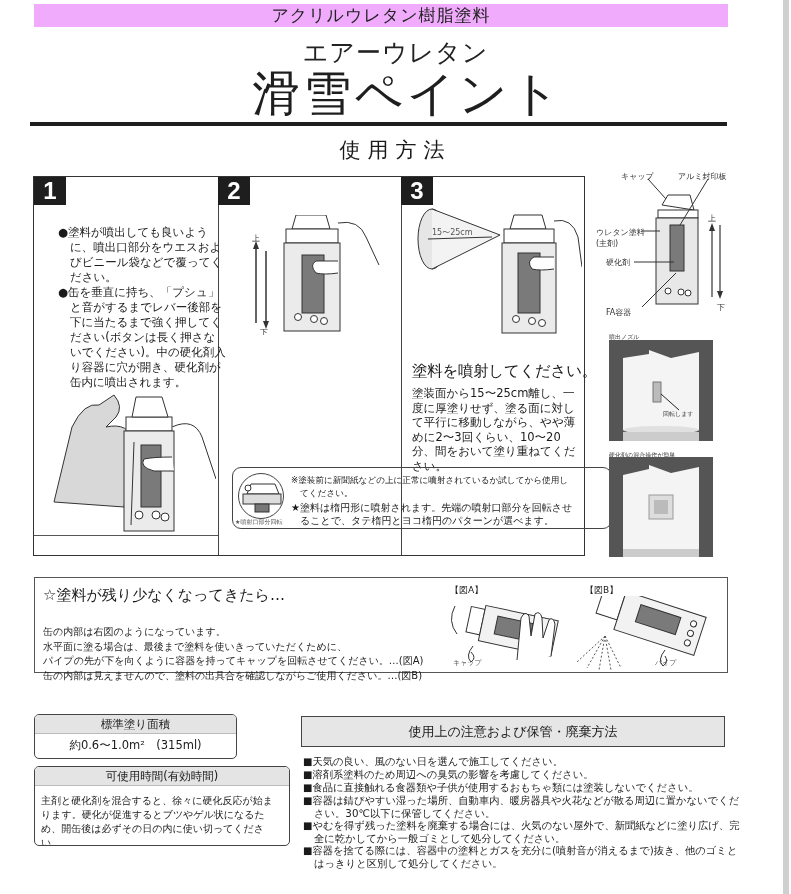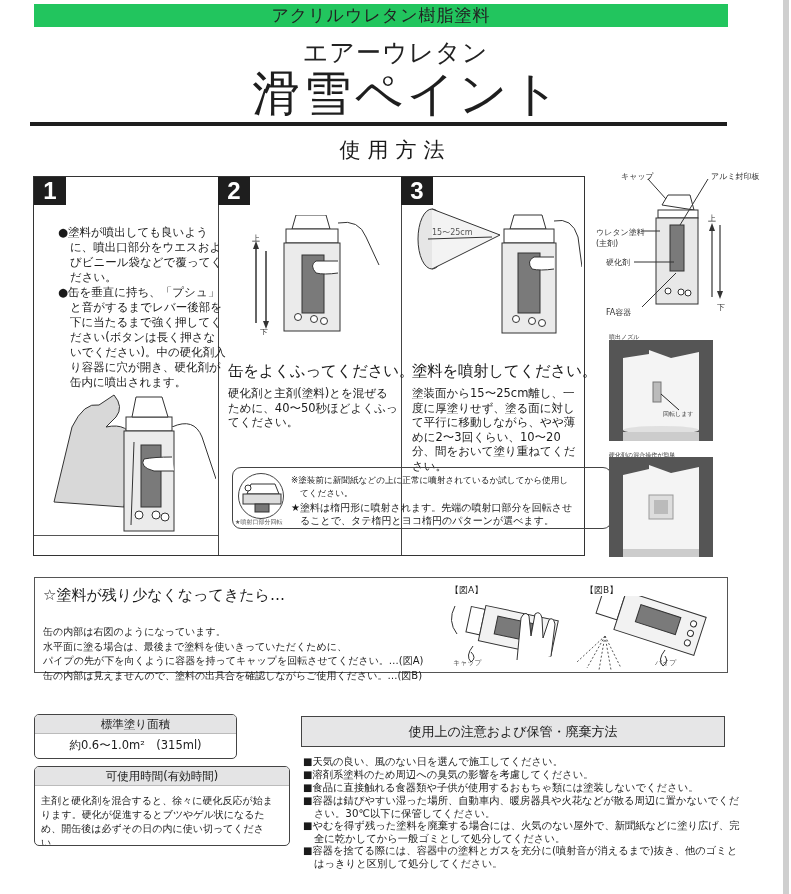--- a/index.html
+++ b/index.html
@@ -4,21 +4,21 @@
 <style>
   * { box-sizing: border-box; margin: 0; padding: 0; }
   html, body { width: 791px; height: 894px; background: #fff; overflow: hidden; }
   body { position: relative; font-family: "DejaVu Sans", "Liberation Sans", sans-serif; color: #1a1a1a; }
   .abs { position: absolute; }
 
   
   .edge-bar { left: 783px; top: 0; width: 6px; height: 894px; background: #cfcfcf; }
 
   
-  .cat-band { left: 34px; top: 4px; width: 694px; height: 23px; background: #22c55e; display:flex; align-items:center; justify-content:center; font-size: 17px; letter-spacing: 1px; color:#222; }
+  .cat-band { left: 34px; top: 4px; width: 694px; height: 23px; background: #f0abfc; display:flex; align-items:center; justify-content:center; font-size: 17px; letter-spacing: 1px; color:#222; }
   .sub-title { left: 0; width: 791px; top: 36px; text-align: center; font-size: 25px; font-weight: 300; color:#222; letter-spacing: 1px; }
   .main-title { left: 12px; width: 791px; top: 62px; text-align: center; font-size: 48px; font-weight: 300; letter-spacing: 3px; color:#1e1e1e; }
   .title-rule { left: 30px; top: 122px; width: 697px; height: 4px; background: #1e1e1e; }
   .section-title { left: 0; width: 791px; top: 136px; text-align: center; font-size: 21px; font-weight: normal; letter-spacing: 7px; }
 
   
   .steps { left: 33px; top: 176px; width: 552px; height: 380px; border: 1.5px solid #333; }
   .step-div { top: 0; width: 1px; height: 100%; background: #444; }
   .step-num { width: 32px; height: 28px; background: #1e1e1e; color:#fff; font-weight: bold; font-size: 24px; display:flex; align-items:center; justify-content:center; font-family: "Liberation Sans", sans-serif; }
   .s1-text { left: 14px; top: 48px; width: 168px; font-size: 11.5px; line-height: 15px; }
@@ -103,24 +103,20 @@
       <polygon points="32,114 29,106 35,106" fill="#333"></polygon>
     <path d="M58 14 L62 0 L92 0 L96 14 Z" fill="#fff" stroke="#333"></path>
     <rect x="52" y="14" width="52" height="14" fill="#fff" stroke="#333"></rect>
     <rect x="50" y="28" width="56" height="88" fill="#ebebeb" stroke="#333"></rect>
     <rect x="68" y="40" width="22" height="58" fill="#7a7a7a" stroke="#333"></rect>
     <circle cx="64" cy="102" r="3.5" fill="#fff" stroke="#333"></circle>
       <circle cx="80" cy="104" r="3.5" fill="#fff" stroke="#333"></circle>
       <circle cx="90" cy="106" r="3.5" fill="#fff" stroke="#333"></circle>
     <path d="M104 8 Q125 4 132 22 L145 50 M104 58 Q90 60 82 58 Q75 50 82 46 L104 46" stroke="#333" fill="#fff"></path>
   </svg>
-  <div class="abs" style="left:194px;top:184px;width:170px;">
-    <div class="step-head">缶をよくふってください。</div>
-    <div class="step-body" style="margin-top:4px;">硬化剤と主剤(塗料)とを混ぜるために、40〜50秒ほどよくふってください。</div>
-  </div>
 
   <div class="abs step-num" style="left:367px;top:0;">3</div>
   <svg class="abs" style="left:378px;top:30px;" width="170" height="130" viewBox="0 0 170 130">
     <ellipse cx="20" cy="32" rx="14" ry="30" fill="#e6e6e6" stroke="#333"></ellipse>
     <path d="M20 2 L88 28 L20 62" fill="#f3f3f3" stroke="#333"></path>
     <line x1="16" y1="32" x2="80" y2="30" stroke="#333" stroke-width="1"></line>
     <text x="20" y="28" font-size="8" fill="#555">15〜25cm</text>
     <path d="M98 22 L102 8 L130 8 L134 22 Z" fill="#fff" stroke="#333"></path>
     <rect x="92" y="22" width="50" height="14" fill="#fff" stroke="#333"></rect>
     <rect x="90" y="36" width="54" height="90" fill="#ebebeb" stroke="#333"></rect>
@@ -147,21 +143,21 @@
     <div class="abs note-circle-cap">★噴射口部分回転</div>
     <div class="abs note-text">
       <p>※塗装前に新聞紙などの上に正常に噴射されているか試してから使用してください。</p>
       <p class="big">★塗料は楕円形に噴射されます。先端の噴射口部分を回転させることで、タテ楕円とヨコ楕円のパターンが選べます。</p>
     </div>
   </div>
 </div>
 
 <div class="abs" style="left:596px;top:165px;width:190px;height:170px;">
   <div class="abs lbl" style="left:25px;top:6px;">キャップ</div>
-  <div class="abs lbl" style="left:82px;top:6px;margin-left:33px;">アルミ封印板</div>
+  <div class="abs lbl" style="left:82px;top:6px;">アルミ封印板</div>
   <div class="abs lbl" style="left:0;top:62px;">ウレタン塗料</div>
   <div class="abs lbl" style="left:0;top:73px;">(主剤)</div>
   <div class="abs lbl" style="left:10px;top:92px;">硬化剤</div>
   <div class="abs lbl" style="left:10px;top:142px;">FA容器</div>
   <svg class="abs" style="left:0;top:0;" width="190" height="170" viewBox="0 0 190 170">
     <path d="M66 40 L72 30 L94 30 L98 45 Z" fill="#fff" stroke="#333"></path>
     <rect x="62" y="45" width="40" height="8" fill="#fff" stroke="#333"></rect>
     <rect x="60" y="53" width="42" height="86" fill="#e8e8e8" stroke="#333"></rect>
     <rect x="74" y="60" width="14" height="46" fill="#7a7a7a" stroke="#333"></rect>
     <circle cx="72" cy="126" r="3" fill="#fff" stroke="#333"></circle>

